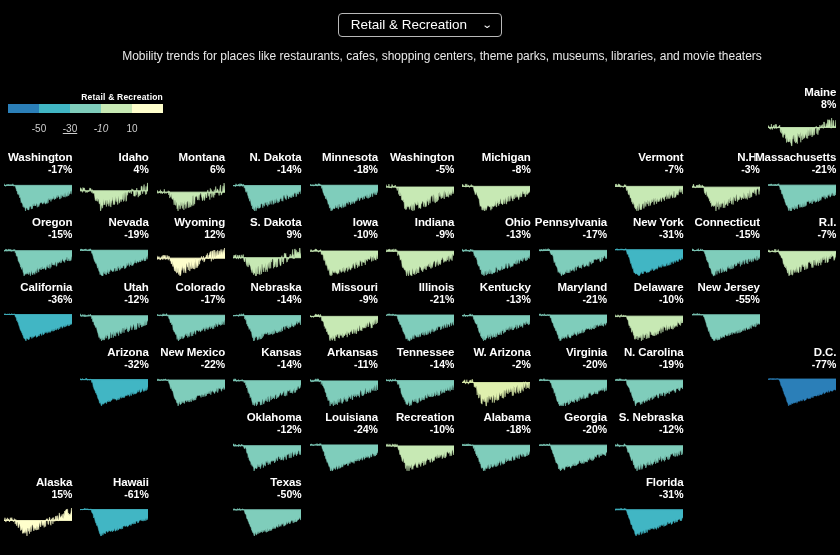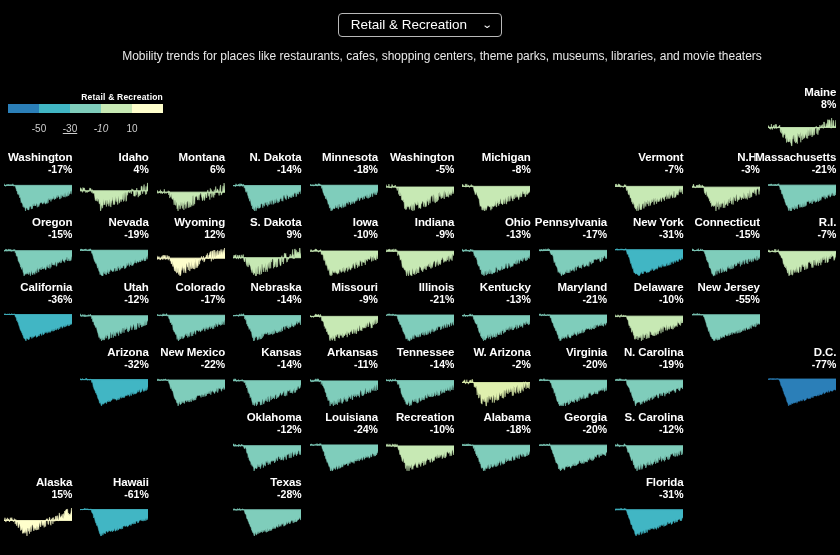--- a/index.html
+++ b/index.html
@@ -473,21 +473,21 @@
     </div>
     <div class="cell">
       <div class="nm">Georgia</div>
       <div class="val">-20%</div>
       <svg width="68" height="38">
         <path d="M 0 10.2 L 0.00 9.5 L 0.49 10.4 L 0.98 10.7 L 1.47 10.4 L 1.96 9.1 L 2.45 10.1 L 2.94 10.0 L 3.42 10.9 L 3.91 9.3 L 4.40 9.3 L 4.89 9.5 L 5.38 9.9 L 5.87 8.9 L 6.36 10.4 L 6.85 10.5 L 7.34 10.0 L 7.83 8.9 L 8.32 9.8 L 8.81 9.0 L 9.29 10.8 L 9.78 10.1 L 10.27 8.9 L 10.76 8.6 L 11.25 11.1 L 11.74 11.6 L 12.23 13.8 L 12.72 14.7 L 13.21 15.5 L 13.70 17.7 L 14.19 18.9 L 14.68 19.1 L 15.17 22.0 L 15.65 21.5 L 16.14 24.6 L 16.63 25.8 L 17.12 28.0 L 17.61 27.1 L 18.10 28.4 L 18.59 29.2 L 19.08 29.5 L 19.57 33.9 L 20.06 32.4 L 20.55 34.3 L 21.04 33.9 L 21.53 36.0 L 22.01 34.2 L 22.50 34.9 L 22.99 32.6 L 23.48 33.6 L 23.97 32.2 L 24.46 33.6 L 24.95 33.8 L 25.44 35.2 L 25.93 33.8 L 26.42 31.3 L 26.91 31.7 L 27.40 30.8 L 27.88 32.1 L 28.37 32.2 L 28.86 29.8 L 29.35 32.0 L 29.84 31.1 L 30.33 31.0 L 30.82 31.5 L 31.31 32.3 L 31.80 33.3 L 32.29 30.7 L 32.78 31.2 L 33.27 31.0 L 33.76 29.6 L 34.24 28.6 L 34.73 30.6 L 35.22 27.5 L 35.71 31.0 L 36.20 28.1 L 36.69 30.5 L 37.18 30.5 L 37.67 29.9 L 38.16 29.4 L 38.65 29.0 L 39.14 28.0 L 39.63 28.6 L 40.12 25.5 L 40.60 25.4 L 41.09 26.6 L 41.58 28.1 L 42.07 25.3 L 42.56 28.6 L 43.05 26.7 L 43.54 28.0 L 44.03 28.6 L 44.52 24.5 L 45.01 28.5 L 45.50 26.2 L 45.99 25.9 L 46.47 27.1 L 46.96 25.7 L 47.45 26.9 L 47.94 26.5 L 48.43 27.2 L 48.92 23.5 L 49.41 24.7 L 49.90 25.3 L 50.39 21.9 L 50.88 23.4 L 51.37 24.7 L 51.86 22.5 L 52.35 23.9 L 52.83 25.6 L 53.32 22.2 L 53.81 25.6 L 54.30 24.9 L 54.79 23.8 L 55.28 23.8 L 55.77 20.5 L 56.26 21.6 L 56.75 21.4 L 57.24 22.5 L 57.73 20.5 L 58.22 18.8 L 58.71 19.8 L 59.19 19.1 L 59.68 20.5 L 60.17 22.6 L 60.66 20.6 L 61.15 18.3 L 61.64 20.9 L 62.13 17.9 L 62.62 20.6 L 63.11 19.9 L 63.60 18.2 L 64.09 19.0 L 64.58 19.5 L 65.06 18.7 L 65.55 20.2 L 66.04 18.9 L 66.53 21.0 L 67.02 17.6 L 67.51 17.4 L 68.00 16.7 L 68 10.2 Z" fill="#7fcdbb" stroke="#7fcdbb" stroke-width="0.5"></path>
         <line x1="0" x2="68" y1="10.2" y2="10.2" stroke="#7fcdbb" stroke-width="0.7"></line>
       </svg>
     </div>
     <div class="cell">
-      <div class="nm">S. Carolina</div>
+      <div class="nm">S. Nebraska</div>
       <div class="val">-12%</div>
       <svg width="68" height="38">
         <path d="M 0 10.8 L 0.00 11.3 L 0.49 9.6 L 0.98 9.7 L 1.47 10.4 L 1.96 9.8 L 2.45 8.7 L 2.94 9.6 L 3.42 11.1 L 3.91 9.6 L 4.40 11.8 L 4.89 11.7 L 5.38 11.0 L 5.87 9.9 L 6.36 10.9 L 6.85 10.6 L 7.34 10.5 L 7.83 10.6 L 8.32 11.4 L 8.81 9.9 L 9.29 8.7 L 9.78 9.0 L 10.27 10.5 L 10.76 9.8 L 11.25 10.4 L 11.74 12.9 L 12.23 13.9 L 12.72 17.0 L 13.21 17.6 L 13.70 16.6 L 14.19 17.9 L 14.68 19.0 L 15.17 21.7 L 15.65 21.9 L 16.14 24.8 L 16.63 25.8 L 17.12 23.4 L 17.61 24.7 L 18.10 26.9 L 18.59 29.9 L 19.08 29.2 L 19.57 31.6 L 20.06 33.5 L 20.55 33.6 L 21.04 32.1 L 21.53 33.2 L 22.01 36.0 L 22.50 34.1 L 22.99 31.0 L 23.48 30.1 L 23.97 34.6 L 24.46 33.3 L 24.95 34.6 L 25.44 31.3 L 25.93 28.5 L 26.42 32.1 L 26.91 34.4 L 27.40 33.0 L 27.88 31.3 L 28.37 28.5 L 28.86 29.1 L 29.35 29.3 L 29.84 30.5 L 30.33 29.7 L 30.82 33.0 L 31.31 31.5 L 31.80 28.6 L 32.29 26.5 L 32.78 29.7 L 33.27 30.3 L 33.76 26.6 L 34.24 29.8 L 34.73 29.8 L 35.22 30.3 L 35.71 25.1 L 36.20 28.8 L 36.69 27.4 L 37.18 30.3 L 37.67 28.4 L 38.16 28.9 L 38.65 27.6 L 39.14 26.6 L 39.63 26.4 L 40.12 23.5 L 40.60 28.9 L 41.09 25.6 L 41.58 26.2 L 42.07 27.9 L 42.56 25.2 L 43.05 27.5 L 43.54 22.8 L 44.03 23.0 L 44.52 25.0 L 45.01 24.7 L 45.50 21.5 L 45.99 21.5 L 46.47 26.4 L 46.96 25.1 L 47.45 23.3 L 47.94 23.5 L 48.43 25.1 L 48.92 22.7 L 49.41 26.4 L 49.90 21.2 L 50.39 25.1 L 50.88 20.2 L 51.37 21.9 L 51.86 21.7 L 52.35 21.4 L 52.83 24.4 L 53.32 20.6 L 53.81 24.7 L 54.30 23.8 L 54.79 22.3 L 55.28 21.3 L 55.77 18.7 L 56.26 19.4 L 56.75 19.0 L 57.24 18.2 L 57.73 18.4 L 58.22 20.7 L 58.71 20.3 L 59.19 21.4 L 59.68 17.4 L 60.17 17.9 L 60.66 21.6 L 61.15 20.8 L 61.64 17.7 L 62.13 17.7 L 62.62 21.3 L 63.11 19.6 L 63.60 18.8 L 64.09 15.6 L 64.58 20.3 L 65.06 14.9 L 65.55 16.2 L 66.04 16.7 L 66.53 20.0 L 67.02 14.0 L 67.51 17.7 L 68.00 19.6 L 68 10.8 Z" fill="#7fcdbb" stroke="#7fcdbb" stroke-width="0.5"></path>
         <line x1="0" x2="68" y1="10.8" y2="10.8" stroke="#7fcdbb" stroke-width="0.7"></line>
       </svg>
     </div>
     <div class="cell empty"></div>
     <div class="cell empty"></div>
     <div class="cell">
       <div class="nm">Alaska</div>
@@ -501,21 +501,21 @@
       <div class="nm">Hawaii</div>
       <div class="val">-61%</div>
       <svg width="68" height="38">
         <path d="M 0 9.5 L 0.00 9.2 L 0.49 10.0 L 0.98 10.0 L 1.47 9.1 L 1.96 9.6 L 2.45 9.9 L 2.94 9.2 L 3.42 9.1 L 3.91 9.9 L 4.40 8.4 L 4.89 8.6 L 5.38 9.2 L 5.87 8.5 L 6.36 9.3 L 6.85 8.8 L 7.34 9.5 L 7.83 8.6 L 8.32 9.9 L 8.81 9.8 L 9.29 10.0 L 9.78 9.5 L 10.27 9.7 L 10.76 8.8 L 11.25 10.5 L 11.74 12.2 L 12.23 13.1 L 12.72 13.6 L 13.21 14.7 L 13.70 18.0 L 14.19 17.1 L 14.68 18.7 L 15.17 21.1 L 15.65 22.8 L 16.14 23.0 L 16.63 25.4 L 17.12 25.2 L 17.61 26.0 L 18.10 27.8 L 18.59 29.9 L 19.08 31.5 L 19.57 33.5 L 20.06 33.5 L 20.55 35.7 L 21.04 35.4 L 21.53 36.0 L 22.01 33.0 L 22.50 33.6 L 22.99 35.2 L 23.48 32.1 L 23.97 33.5 L 24.46 33.0 L 24.95 33.2 L 25.44 33.9 L 25.93 31.2 L 26.42 31.1 L 26.91 31.1 L 27.40 32.2 L 27.88 32.3 L 28.37 31.5 L 28.86 30.5 L 29.35 30.7 L 29.84 31.1 L 30.33 31.3 L 30.82 31.4 L 31.31 30.8 L 31.80 30.0 L 32.29 32.0 L 32.78 30.3 L 33.27 30.8 L 33.76 31.0 L 34.24 28.7 L 34.73 28.7 L 35.22 31.2 L 35.71 31.0 L 36.20 29.9 L 36.69 29.6 L 37.18 30.5 L 37.67 27.5 L 38.16 30.2 L 38.65 29.6 L 39.14 29.0 L 39.63 27.9 L 40.12 28.7 L 40.60 28.6 L 41.09 29.2 L 41.58 28.4 L 42.07 26.5 L 42.56 28.9 L 43.05 25.9 L 43.54 25.9 L 44.03 26.2 L 44.52 25.2 L 45.01 26.5 L 45.50 26.0 L 45.99 26.4 L 46.47 25.8 L 46.96 25.4 L 47.45 26.8 L 47.94 26.5 L 48.43 25.8 L 48.92 25.6 L 49.41 24.4 L 49.90 24.6 L 50.39 23.7 L 50.88 25.7 L 51.37 24.5 L 51.86 23.4 L 52.35 23.6 L 52.83 23.6 L 53.32 24.2 L 53.81 21.9 L 54.30 23.8 L 54.79 21.8 L 55.28 23.9 L 55.77 21.8 L 56.26 21.1 L 56.75 21.3 L 57.24 20.9 L 57.73 23.0 L 58.22 22.7 L 58.71 22.2 L 59.19 20.5 L 59.68 20.4 L 60.17 19.9 L 60.66 19.8 L 61.15 20.8 L 61.64 19.2 L 62.13 20.9 L 62.62 19.6 L 63.11 21.2 L 63.60 19.3 L 64.09 20.6 L 64.58 19.5 L 65.06 20.9 L 65.55 19.6 L 66.04 18.1 L 66.53 20.3 L 67.02 17.9 L 67.51 19.6 L 68.00 17.4 L 68 9.5 Z" fill="#41b6c4" stroke="#41b6c4" stroke-width="0.5"></path>
         <line x1="0" x2="68" y1="9.5" y2="9.5" stroke="#41b6c4" stroke-width="0.7"></line>
       </svg>
     </div>
     <div class="cell empty"></div>
     <div class="cell">
       <div class="nm">Texas</div>
-      <div class="val">-28%</div>
+      <div class="val">-50%</div>
       <svg width="68" height="38">
         <path d="M 0 9.8 L 0.00 10.2 L 0.49 9.4 L 0.98 8.5 L 1.47 9.3 L 1.96 9.0 L 2.45 10.0 L 2.94 10.2 L 3.42 9.9 L 3.91 10.4 L 4.40 8.7 L 4.89 8.7 L 5.38 9.0 L 5.87 9.6 L 6.36 8.8 L 6.85 8.5 L 7.34 10.4 L 7.83 9.9 L 8.32 9.6 L 8.81 9.9 L 9.29 9.1 L 9.78 8.8 L 10.27 9.4 L 10.76 9.4 L 11.25 10.6 L 11.74 12.4 L 12.23 14.0 L 12.72 14.1 L 13.21 14.9 L 13.70 18.2 L 14.19 19.0 L 14.68 19.3 L 15.17 21.5 L 15.65 21.6 L 16.14 24.0 L 16.63 23.9 L 17.12 26.1 L 17.61 26.9 L 18.10 27.5 L 18.59 30.0 L 19.08 30.7 L 19.57 32.4 L 20.06 32.8 L 20.55 33.0 L 21.04 35.5 L 21.53 36.0 L 22.01 32.3 L 22.50 33.0 L 22.99 34.6 L 23.48 35.0 L 23.97 33.4 L 24.46 31.4 L 24.95 34.1 L 25.44 32.4 L 25.93 31.4 L 26.42 33.2 L 26.91 31.2 L 27.40 32.5 L 27.88 30.7 L 28.37 32.0 L 28.86 29.9 L 29.35 32.7 L 29.84 30.1 L 30.33 30.6 L 30.82 31.8 L 31.31 30.3 L 31.80 29.9 L 32.29 31.6 L 32.78 28.8 L 33.27 32.4 L 33.76 30.0 L 34.24 32.0 L 34.73 28.0 L 35.22 31.3 L 35.71 30.5 L 36.20 30.9 L 36.69 29.0 L 37.18 29.1 L 37.67 30.8 L 38.16 28.9 L 38.65 30.4 L 39.14 28.1 L 39.63 28.8 L 40.12 26.2 L 40.60 28.2 L 41.09 28.9 L 41.58 26.8 L 42.07 28.1 L 42.56 28.5 L 43.05 26.5 L 43.54 25.5 L 44.03 27.0 L 44.52 26.8 L 45.01 27.5 L 45.50 24.3 L 45.99 24.1 L 46.47 26.6 L 46.96 26.1 L 47.45 24.2 L 47.94 26.4 L 48.43 23.3 L 48.92 24.5 L 49.41 23.1 L 49.90 24.4 L 50.39 22.5 L 50.88 26.3 L 51.37 24.3 L 51.86 25.9 L 52.35 23.8 L 52.83 24.9 L 53.32 22.9 L 53.81 21.4 L 54.30 24.2 L 54.79 23.3 L 55.28 21.0 L 55.77 22.7 L 56.26 22.0 L 56.75 24.0 L 57.24 23.2 L 57.73 21.8 L 58.22 21.1 L 58.71 20.1 L 59.19 20.6 L 59.68 20.7 L 60.17 23.1 L 60.66 20.0 L 61.15 22.4 L 61.64 21.8 L 62.13 19.3 L 62.62 22.0 L 63.11 21.4 L 63.60 21.8 L 64.09 20.9 L 64.58 19.8 L 65.06 20.1 L 65.55 19.4 L 66.04 19.1 L 66.53 18.0 L 67.02 17.5 L 67.51 20.1 L 68.00 18.9 L 68 9.8 Z" fill="#7fcdbb" stroke="#7fcdbb" stroke-width="0.5"></path>
         <line x1="0" x2="68" y1="9.8" y2="9.8" stroke="#7fcdbb" stroke-width="0.7"></line>
       </svg>
     </div>
     <div class="cell empty"></div>
     <div class="cell empty"></div>
     <div class="cell empty"></div>
     <div class="cell empty"></div>
     <div class="cell">

